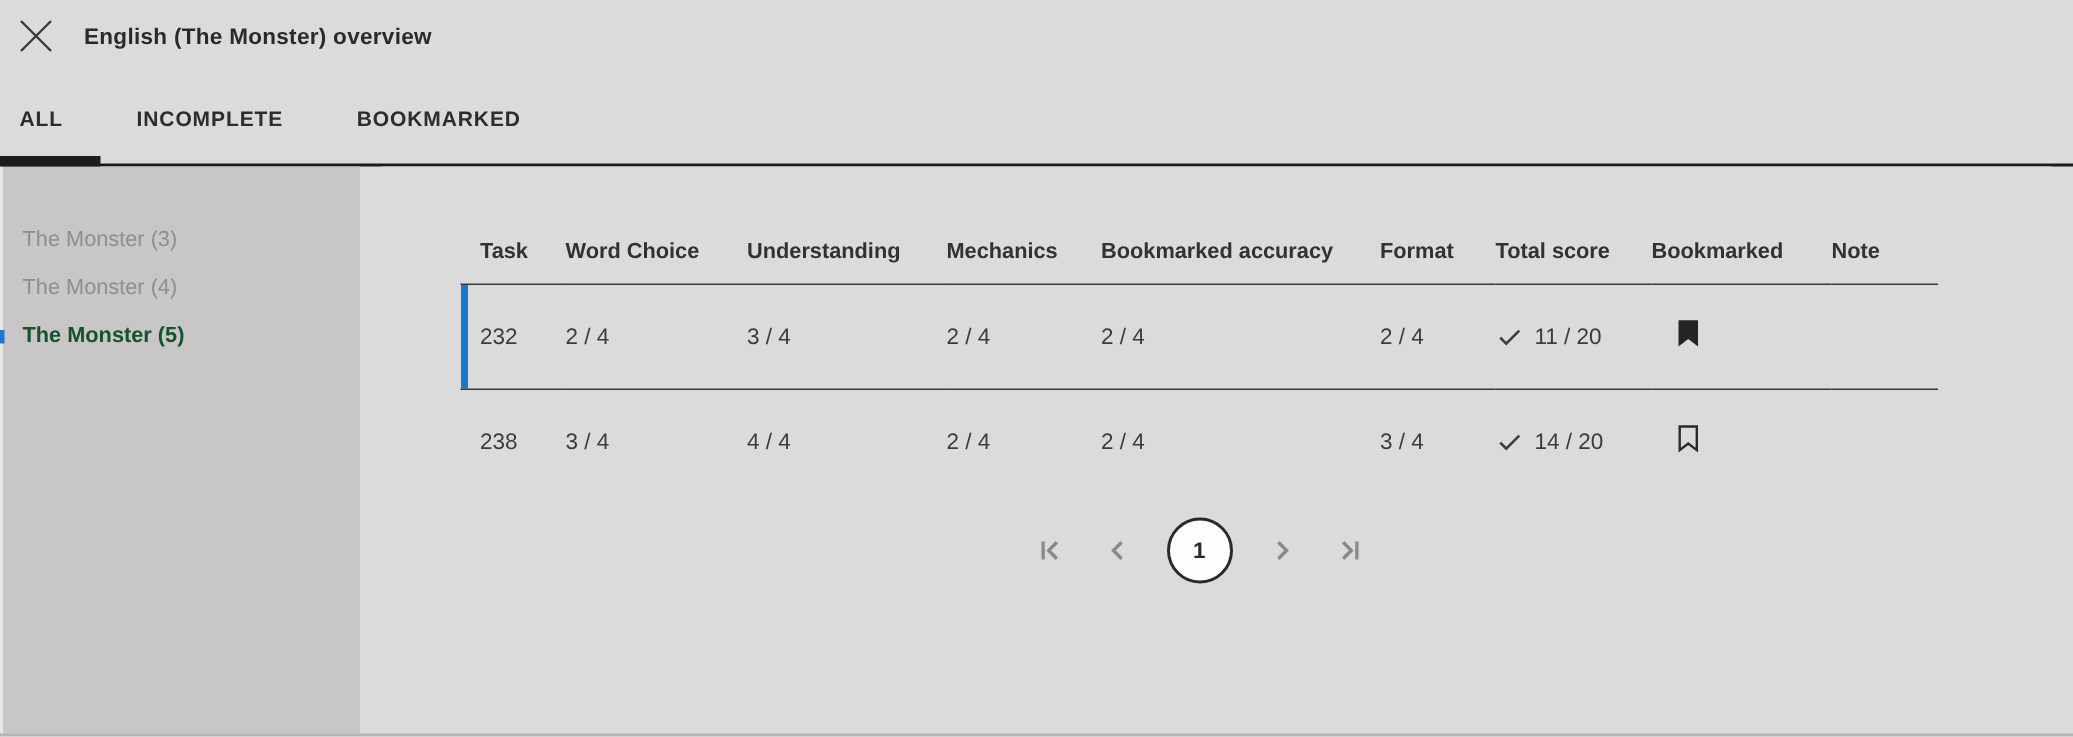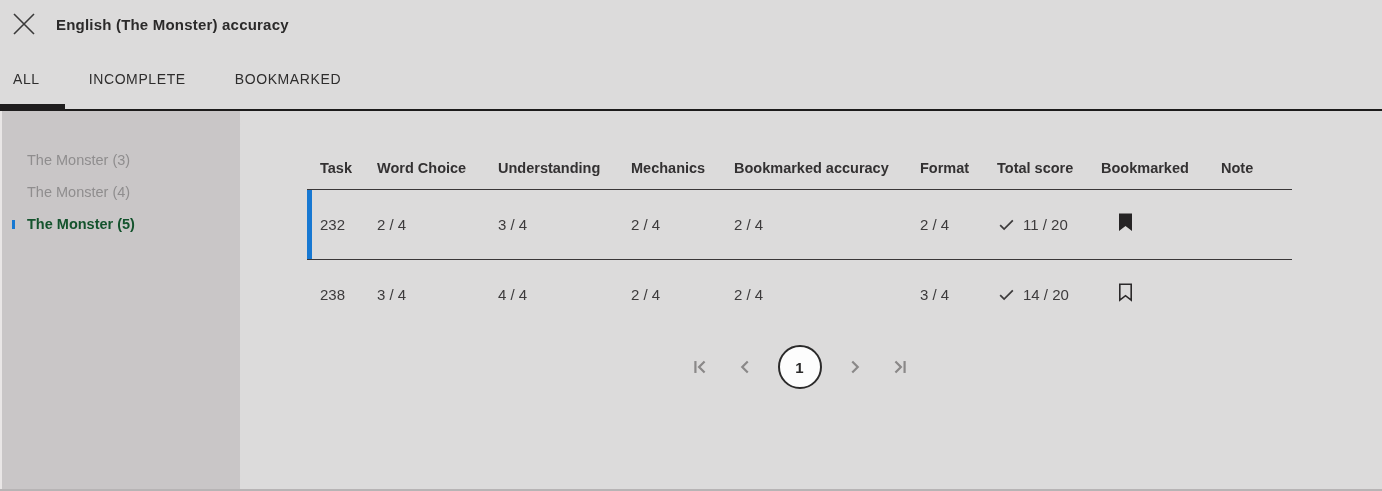--- a/index.html
+++ b/index.html
@@ -40,21 +40,21 @@
     border-bottom: 2px solid #1c1b1b;
     background: #dcdbdb;
   }
   .tab {
     position: relative;
     height: 100%;
     display: flex; align-items: center;
     padding: 0 13px;
     margin-right: 23px;
     font-size: 14px;
-    font-weight: normal;
+    font-weight: bold;
     letter-spacing: 0.6px;
     color: #2e2d2d;
     cursor: pointer;
     background: transparent; border: none;
   }
   .tab.active::after {
     content: "";
     position: absolute;
     left: 0; right: -12px; bottom: -2px;
     height: 7px;
@@ -65,21 +65,20 @@
   .body-wrap {
     display: flex;
     height: 378px;
   }
   .sidebar {
     width: 240px;
     background: #c9c6c7;
     border-left: 2px solid #e9e6e6;
     padding-top: 33px;
     flex-shrink: 0;
-    padding-left: 12px;
   }
   .side-item {
     position: relative;
     height: 32px;
     display: flex; align-items: center;
     padding-left: 13px;
     font-size: 14.5px;
     color: #8f8d8e;
     cursor: pointer;
   }
@@ -168,21 +167,21 @@
 <body>
 
 <div class="titlebar">
   <button class="close-btn">
     <span style="display:inline-flex">
       <svg width="26" height="26" viewBox="0 0 26 26">
         <path d="M3 3 L23 23 M23 3 L3 23" stroke="#3a3a3a" stroke-width="1.6" fill="none"></path>
       </svg>
     </span>
   </button>
-  <div class="page-title">English (The Monster) accuracy</div>
+  <div class="page-title">English (The Monster) overview</div>
 </div>
 
 <div class="tabbar">
   <button class="tab active">ALL</button>
   <button class="tab">INCOMPLETE</button>
   <button class="tab">BOOKMARKED</button>
 </div>
 
 <div class="body-wrap">
 

